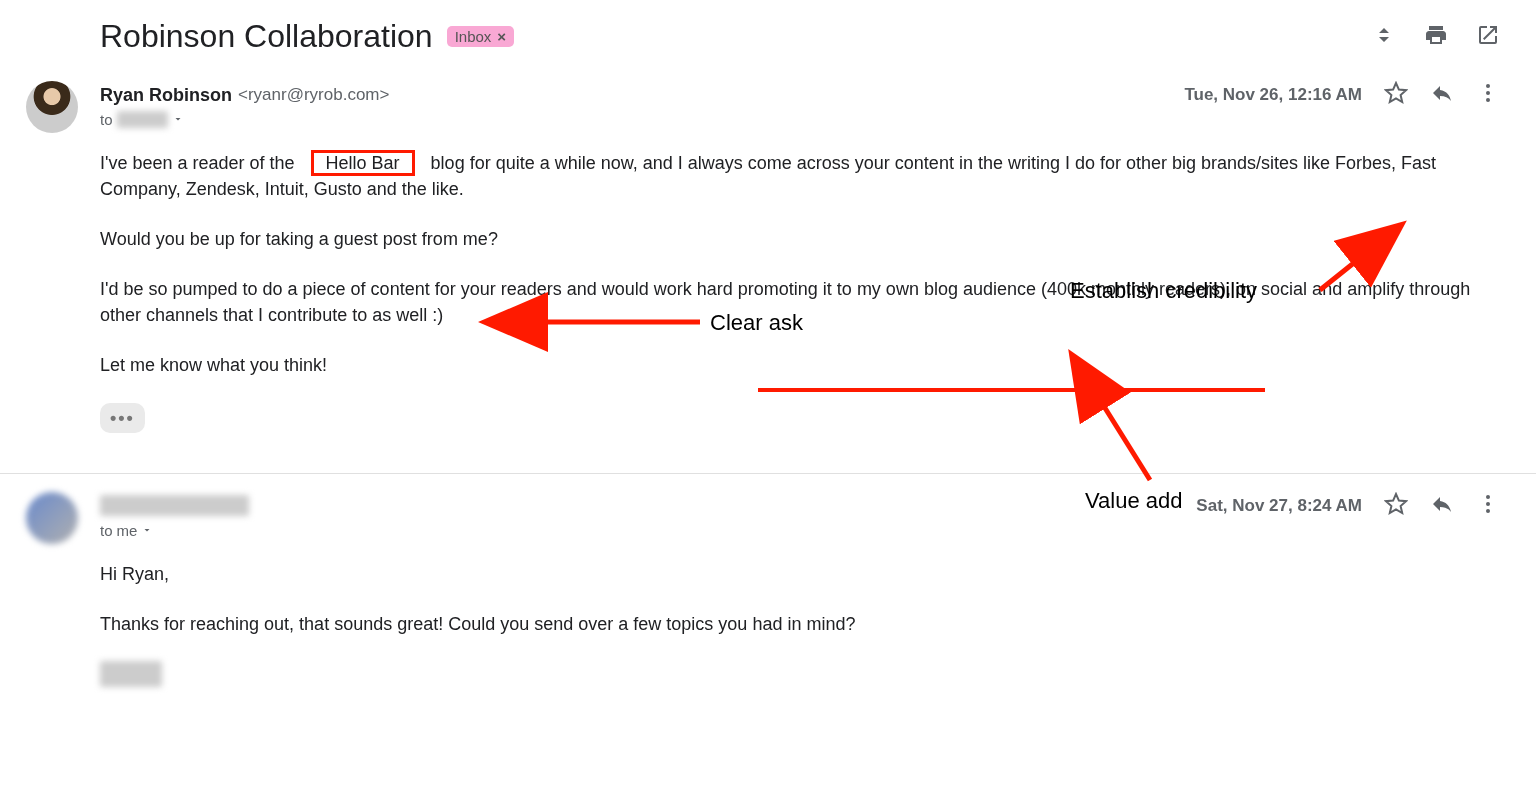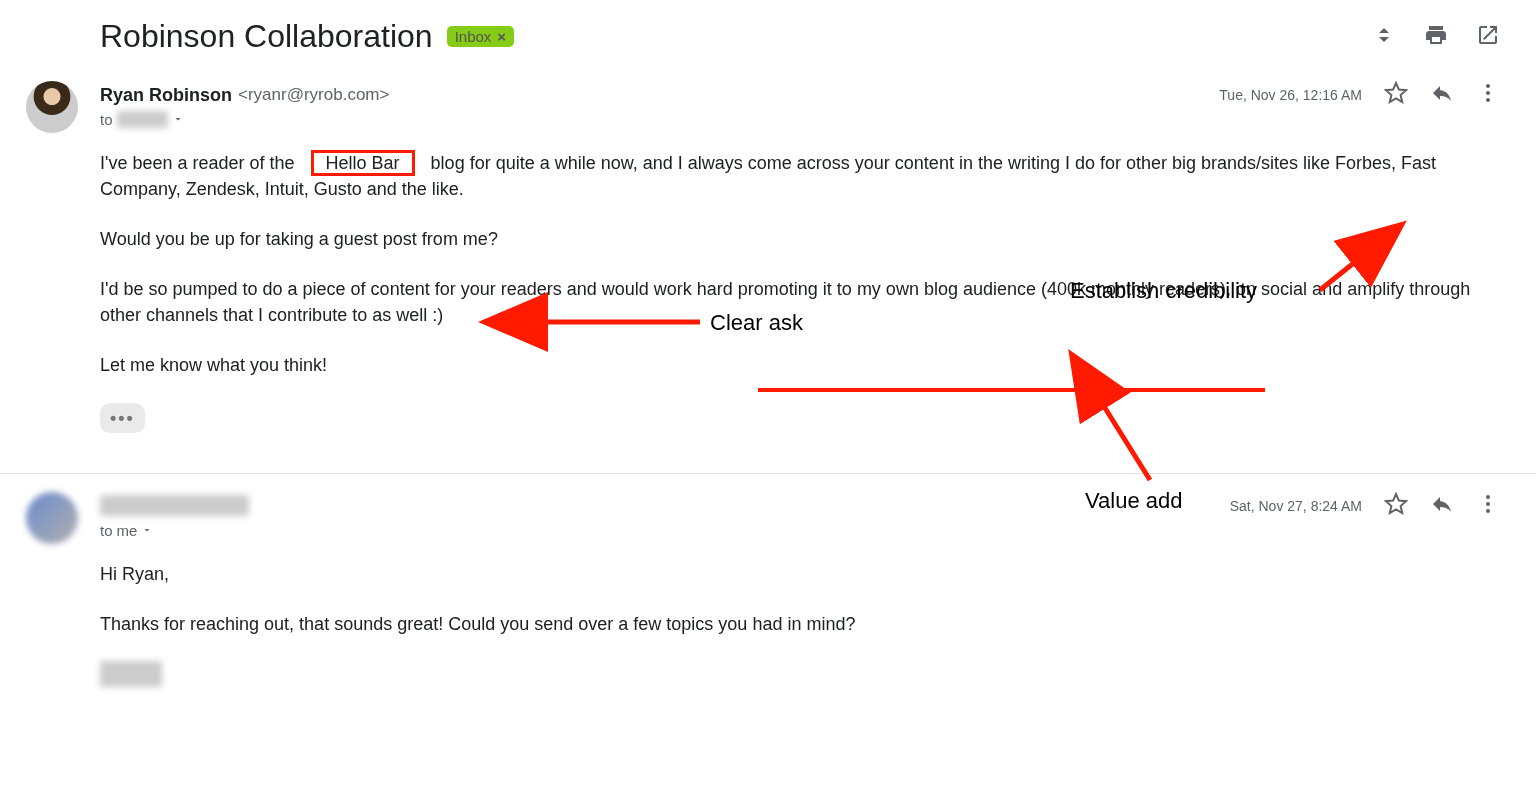--- a/index.html
+++ b/index.html
@@ -1,31 +1,31 @@
 <!DOCTYPE html>
 <html><head>
 <meta charset="utf-8">
 <style>
   html,body{margin:0;padding:0;background:#fff;font-family:Arial,Helvetica,sans-serif;color:#202124;}
   .container{width:1536px;height:793px;position:relative;overflow:hidden;}
   .header{display:flex;align-items:center;padding:18px 36px 8px 100px;}
   .subject{font-size:32px;font-weight:400;color:#202124;}
-  .label-chip{display:inline-flex;align-items:center;background:#84cc16;color:#555;font-size:15px;border-radius:5px;padding:2px 8px;margin-left:14px;}
+  .label-chip{display:inline-flex;align-items:center;background:#f9a8d4;color:#555;font-size:15px;border-radius:5px;padding:2px 8px;margin-left:14px;}
   .label-chip .x{margin-left:6px;font-weight:bold;}
   .header-actions{margin-left:auto;display:flex;align-items:center;gap:28px;}
   .icon{width:24px;height:24px;fill:#5f6368;}
   .msg{padding:18px 36px 10px 100px;position:relative;}
   .avatar{position:absolute;left:26px;top:18px;width:52px;height:52px;border-radius:50%;background:#999;overflow:hidden;}
   .avatar.ryan{background:radial-gradient(circle at 50% 30%,#e7c9a9 0 18%,#3a2a1a 20% 40%,#ccc 42% 100%);}
   .avatar.reply{background:linear-gradient(135deg,#6a8acb,#b0b0b0);filter:blur(3px);}
   .meta-row{display:flex;align-items:center;}
   .sender-name{font-weight:bold;font-size:18px;}
   .sender-email{color:#5f6368;font-size:17px;margin-left:6px;}
   .meta-right{margin-left:auto;display:flex;align-items:center;gap:22px;}
-  .date{color:#5f6368;font-size:14px;}
+  .date{color:#5f6368;font-size:17px;font-weight:bold;}
   .to-row{font-size:15px;color:#5f6368;margin-top:2px;display:flex;align-items:center;gap:4px;}
   .body{font-size:18px;line-height:1.45;margin-top:22px;max-width:1380px;}
   .body p{margin:0 0 24px 0;}
   .redact{display:inline-block;background:#ccc;filter:blur(3px);color:transparent;border-radius:2px;}
   .box-highlight{border:3.5px solid #ff1a00;padding:0 12px;margin:0 11px;}
   .more-dots{display:inline-block;background:#eaeaea;border-radius:10px;padding:2px 10px;color:#777;font-weight:bold;letter-spacing:2px;}
   hr.sep{border:none;border-top:1px solid #e0e0e0;margin:30px 0 0 0;}
   
   .ann{position:absolute;left:0;top:0;width:1536px;height:793px;pointer-events:none;}
   .ann text{font-family:Arial;font-size:22px;fill:#000;}

